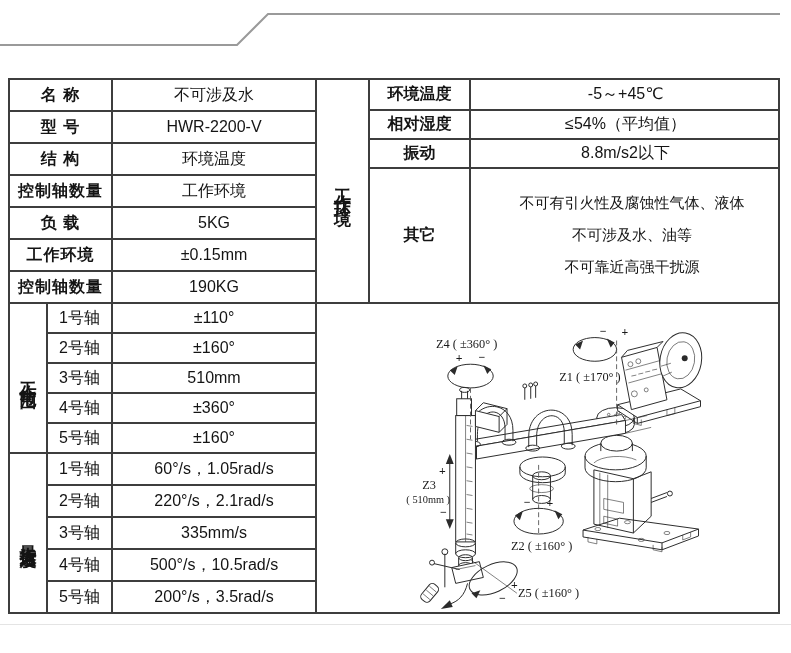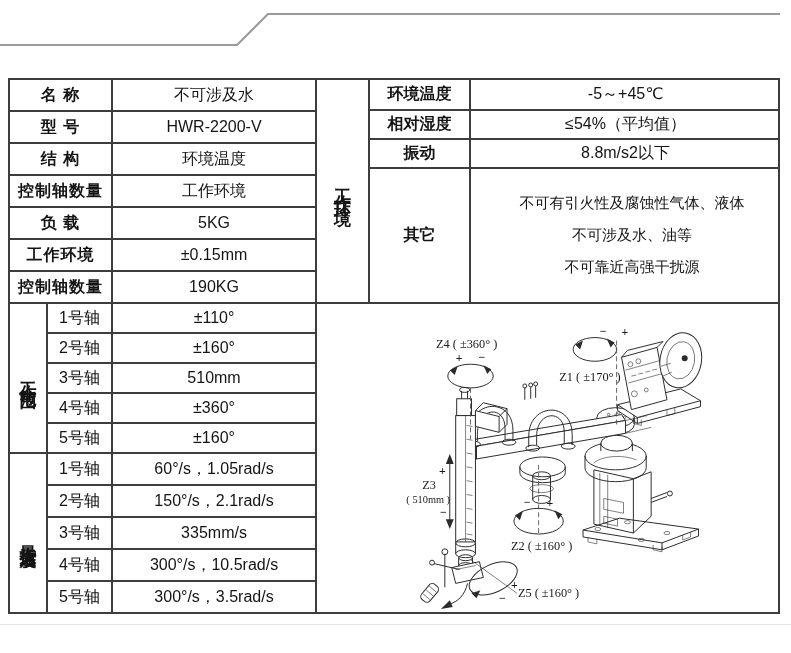--- a/index.html
+++ b/index.html
@@ -316,31 +316,31 @@
 
     <tr class="r33">
       <td class="vhead" rowspan="5">
         <span class="vtxt sp1">最大运行速度</span>
       </td>
       <td class="axis">1号轴</td>
       <td class="val">60°/s，1.05rad/s</td>
     </tr>
     <tr class="r33">
       <td class="axis">2号轴</td>
-      <td class="val">150°/s，2.1rad/s</td>
+      <td class="val">220°/s，2.1rad/s</td>
     </tr>
     <tr class="r33">
       <td class="axis">3号轴</td>
       <td class="val">335mm/s</td>
     </tr>
     <tr class="r33">
       <td class="axis">4号轴</td>
-      <td class="val">300°/s，10.5rad/s</td>
+      <td class="val">500°/s，10.5rad/s</td>
     </tr>
     <tr class="r33">
       <td class="axis">5号轴</td>
-      <td class="val">300°/s，3.5rad/s</td>
+      <td class="val">200°/s，3.5rad/s</td>
     </tr>
   </tbody>
     </table>
 
   <div class="faintline"></div>
 </div>
 
 </body></html>

